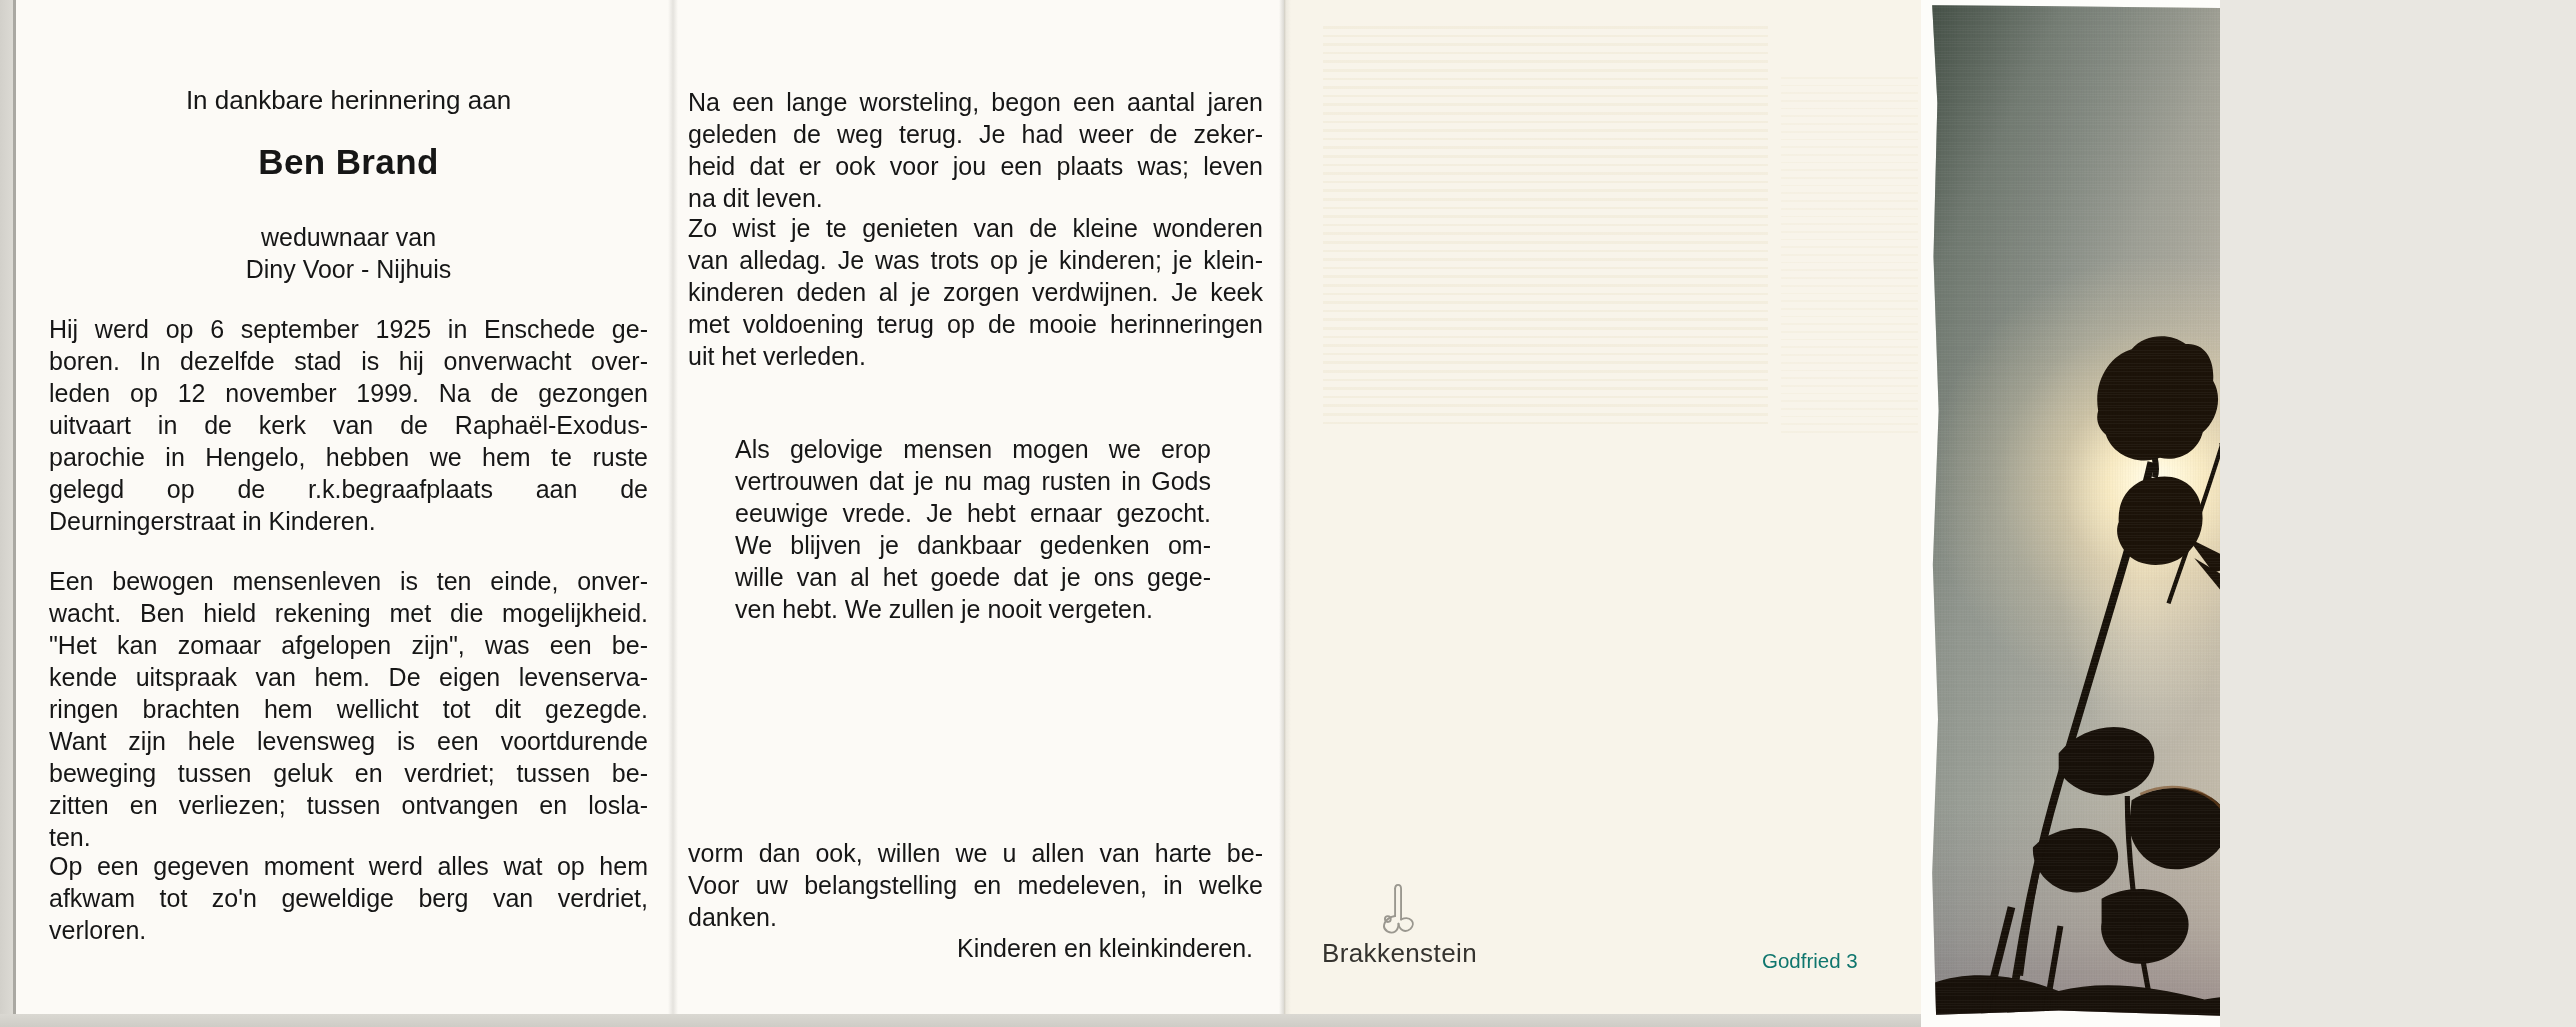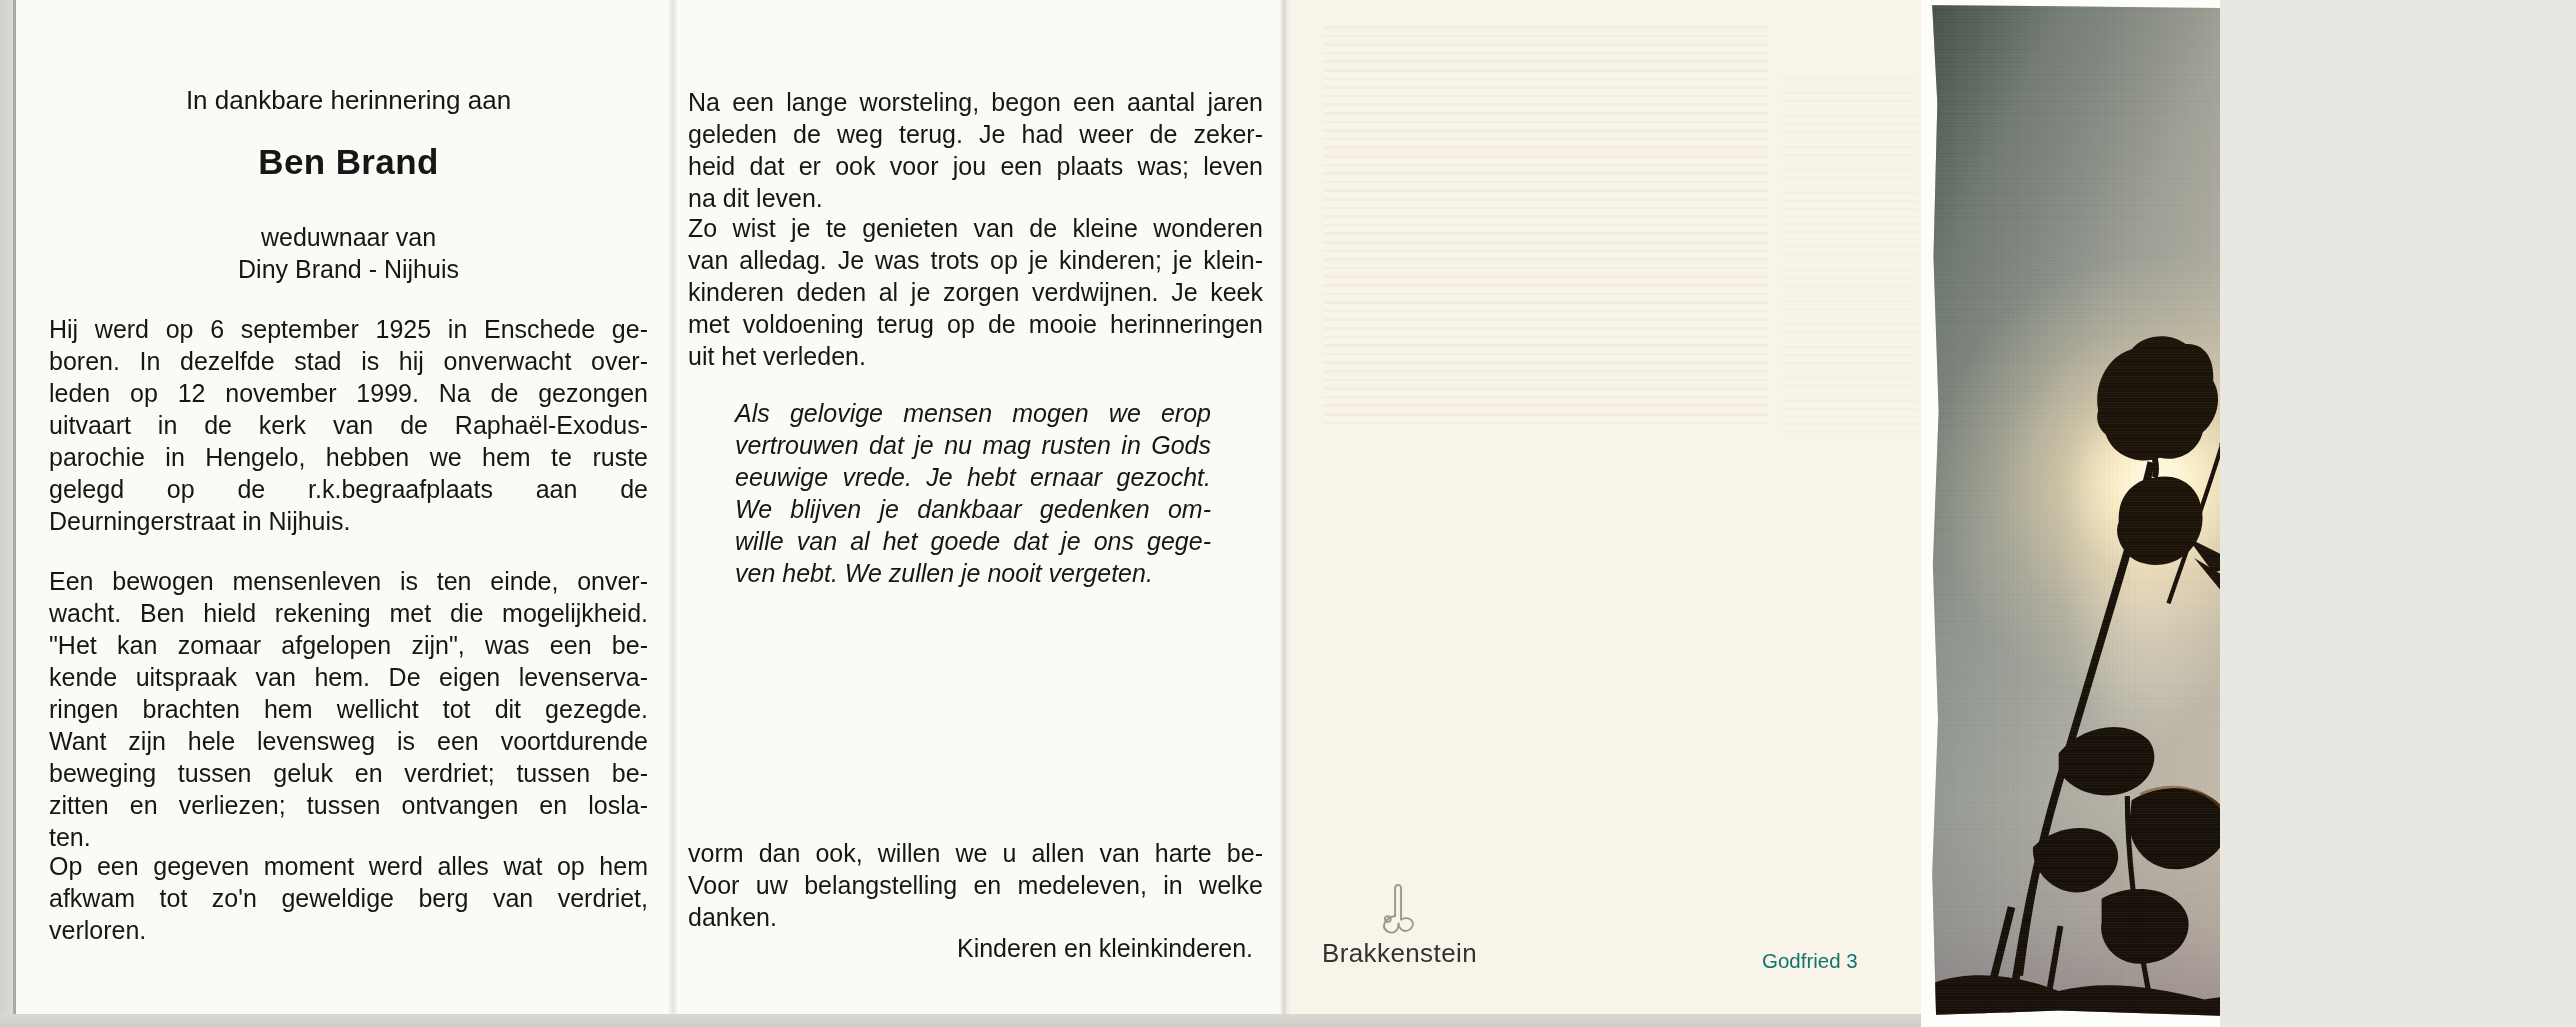--- a/index.html
+++ b/index.html
@@ -26,21 +26,21 @@
     background:linear-gradient(90deg,rgba(0,0,0,0),rgba(140,138,128,.32) 45%,rgba(140,138,128,.10) 60%,rgba(0,0,0,0));}
   #bottom-strip{position:absolute;left:0;top:1014px;width:1921px;height:13px;
     background:linear-gradient(180deg,#dad8d2,#ceccc6);}
   
   .tblock{position:absolute;font-size:25px;line-height:32px;}
   .center{text-align:center;}
   .ded{font-size:26px;}
   .name{font-size:35px;font-weight:bold;letter-spacing:0.4px;}
   .lines .line{text-align:justify;text-align-last:justify;}
   .lines .line:last-child{text-align-last:left;}
-  .quote{font-style:italic;}
+  .quote{margin-top:36px;}
   .sig{text-align:right;}
   
   #publisher-logo{position:absolute;left:1378px;top:880px;width:41px;height:55px;}
   #publisher-name{position:absolute;left:1318px;top:938px;width:163px;text-align:center;
     font-size:26px;color:#35332f;letter-spacing:0.4px;}
   #series-name{position:absolute;left:1762px;top:949px;width:137px;
     font-size:20.5px;color:#0f766e;}
   
   #photo-panel{position:absolute;left:1921px;top:0;width:655px;height:1027px;background:#fdfdfa;}
   #photo{
@@ -76,29 +76,29 @@
   <div id="edge-left"></div>
   <div id="edge-left-line"></div>
   <div id="fold1"></div>
   <div id="fold2"></div>
   <div id="bottom-strip"></div>
 
   <section>
     <div class="tblock center ded" style="left:49px;top:84px;width:599px">In dankbare herinnering aan</div>
     <div class="tblock center name" style="left:49px;top:146px;width:599px">Ben Brand</div>
     <div class="tblock center" style="left:49px;top:221px;width:599px">weduwnaar van</div>
-    <div class="tblock center" style="left:49px;top:253px;width:599px">Diny Brand - Nijhuis</div>
+    <div class="tblock center" style="left:49px;top:253px;width:599px">Diny Voor - Nijhuis</div>
     <div class="tblock lines" style="left:49px;top:313px;width:599px">
         <div class="line">Hij werd op 6 september 1925 in Enschede ge-</div>
         <div class="line">boren. In dezelfde stad is hij onverwacht over-</div>
         <div class="line">leden op 12 november 1999. Na de gezongen</div>
         <div class="line">uitvaart in de kerk van de Raphaël-Exodus-</div>
         <div class="line">parochie in Hengelo, hebben we hem te ruste</div>
         <div class="line">gelegd op de r.k.begraafplaats aan de</div>
-        <div class="line">Deurningerstraat in Nijhuis.</div>
+        <div class="line">Deurningerstraat in Kinderen.</div>
       </div>
     <div class="tblock lines" style="left:49px;top:565px;width:599px">
         <div class="line">Een bewogen mensenleven is ten einde, onver-</div>
         <div class="line">wacht. Ben hield rekening met die mogelijkheid.</div>
         <div class="line">"Het kan zomaar afgelopen zijn", was een be-</div>
         <div class="line">kende uitspraak van hem. De eigen levenserva-</div>
         <div class="line">ringen brachten hem wellicht tot dit gezegde.</div>
         <div class="line">Want zijn hele levensweg is een voortdurende</div>
         <div class="line">beweging tussen geluk en verdriet; tussen be-</div>
         <div class="line">zitten en verliezen; tussen ontvangen en losla-</div>

